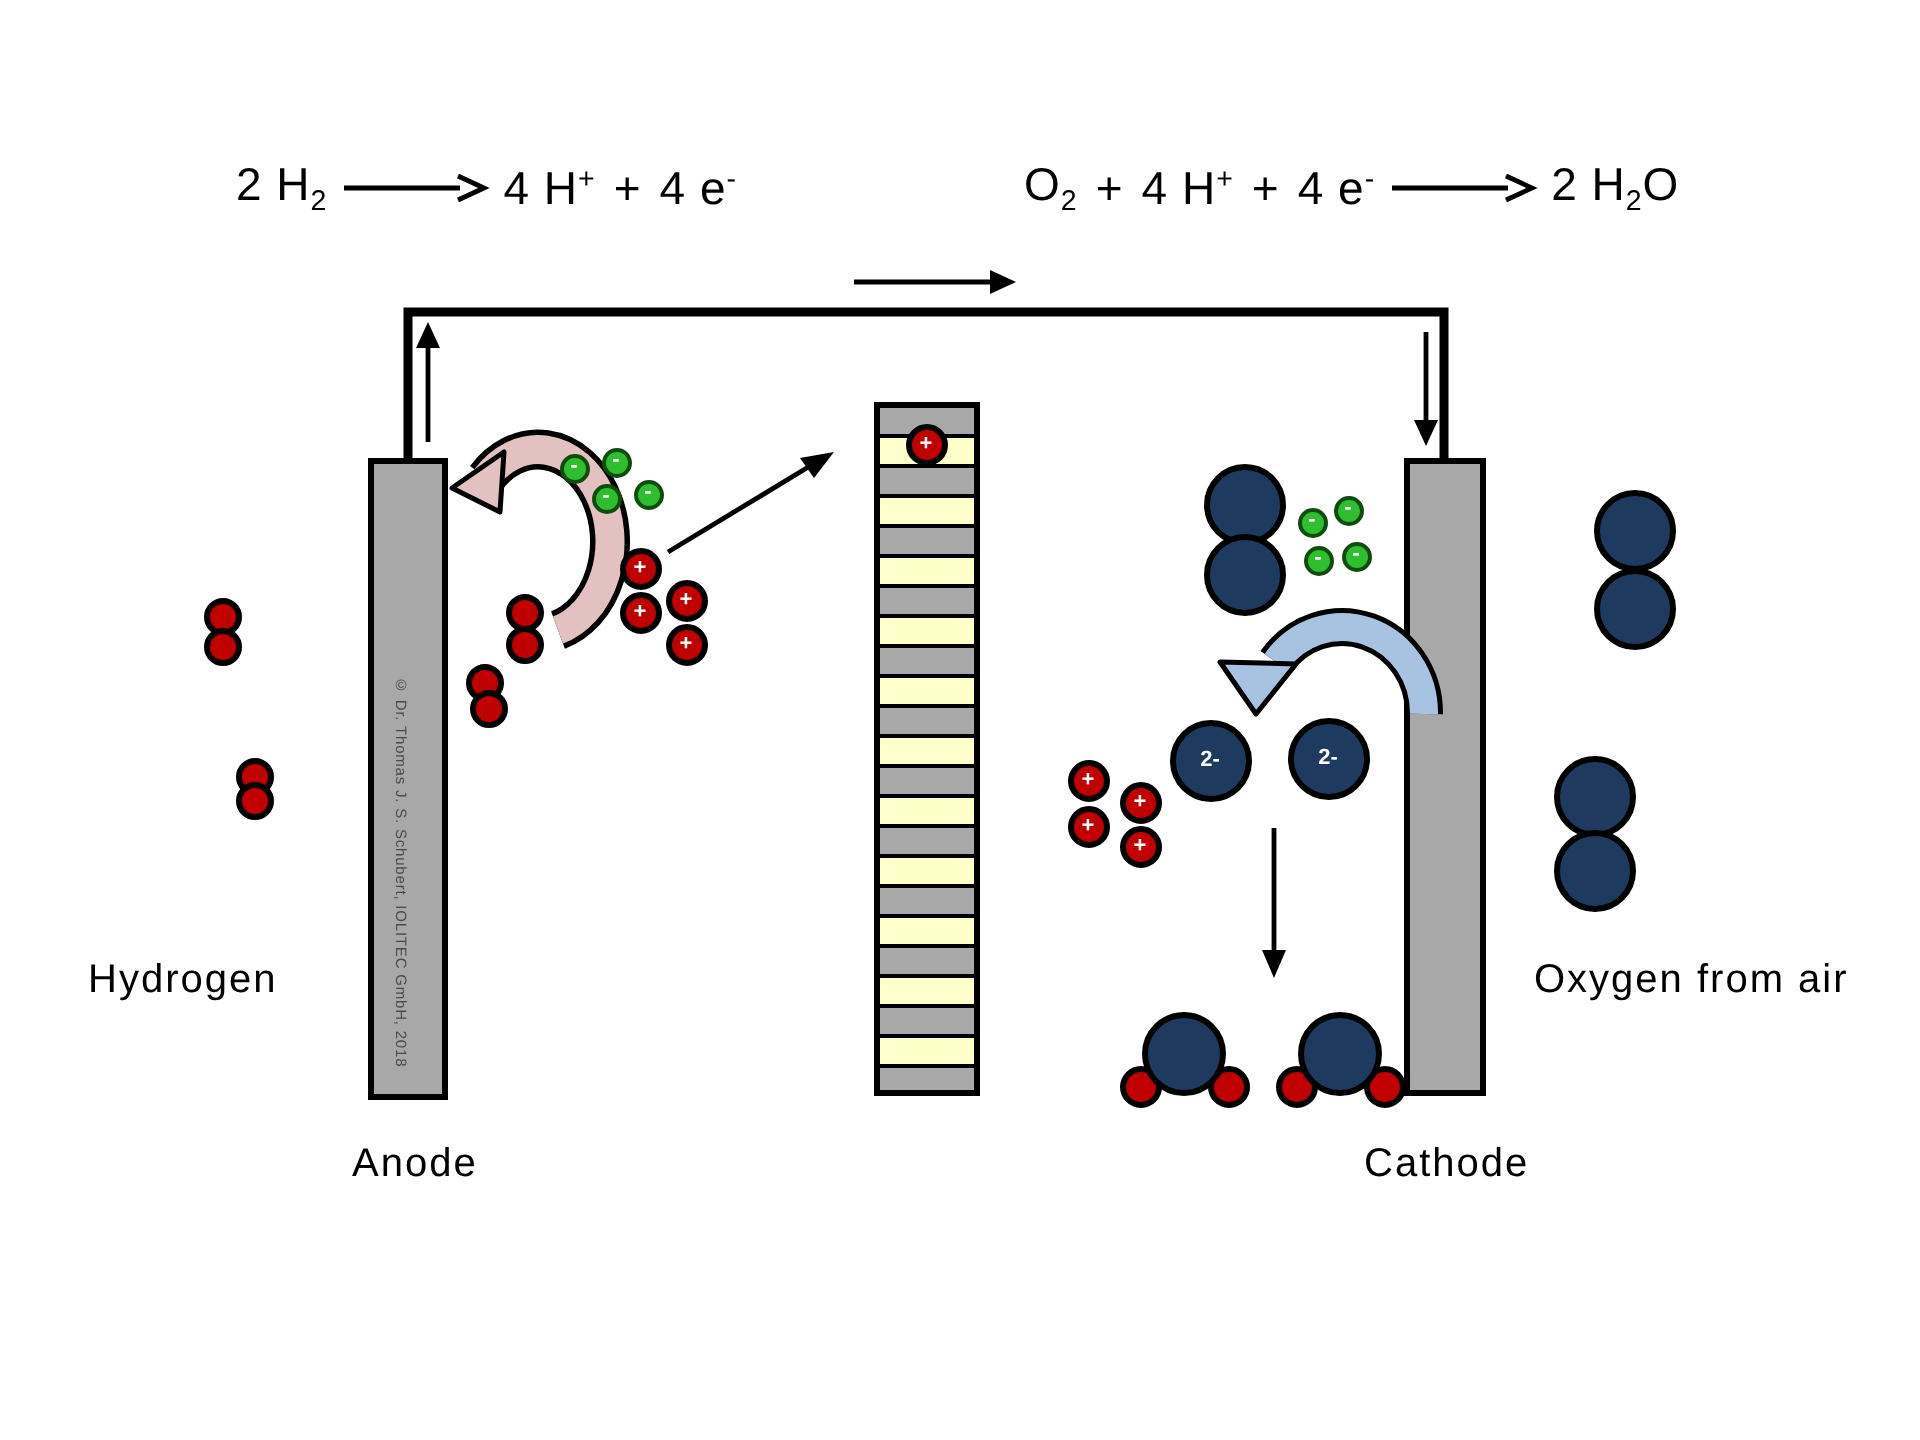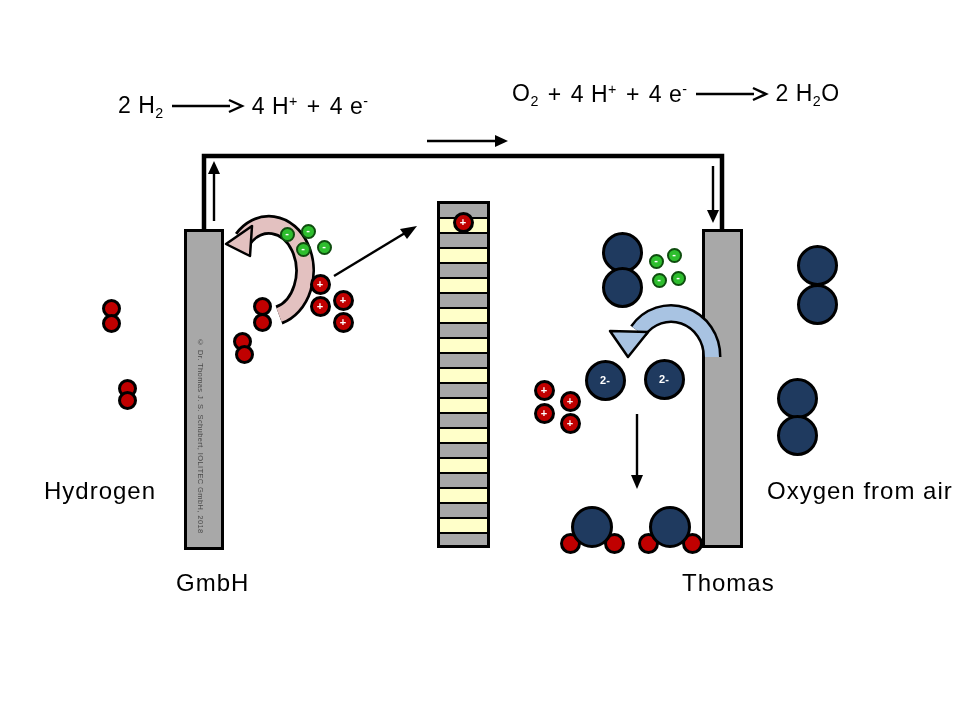--- a/index.html
+++ b/index.html
@@ -5,21 +5,21 @@
   html,body{margin:0;padding:0;background:#fff;}
   #stage{
     position:relative;width:960px;height:720px;background:#fff;overflow:hidden;
     font-family:"Liberation Sans",sans-serif;color:#000;
   }
   
   .equation{
     position:absolute;display:flex;align-items:center;height:32px;
     font-size:23px;letter-spacing:.5px;white-space:pre;
   }
-  #eq-anode{left:118px;top:90px;}
+  #eq-anode{left:118px;top:78px;}
   #eq-cathode{left:512px;top:78px;}
   .equation sub{font-size:62%;vertical-align:-5px;}
   .equation sup{font-size:62%;vertical-align:8px;}
   .plus{margin:0 9px;}
   .rxn-arrow{margin:0 7px;flex:0 0 auto;}
   .rxn-arrow line,.rxn-arrow path{stroke:#000;stroke-width:2.4;fill:none;}
   
   .electrode{
     position:absolute;background:var(--gray,#A8A8A8);
     border:3px solid #000;box-sizing:border-box;
@@ -34,21 +34,21 @@
       #000 13px,#000 15px,
       var(--yellow,#FFFFC9) 15px,var(--yellow,#FFFFC9) 28px,
       #000 28px,#000 30px);
   }
   #copyright{
     position:absolute;left:196px;top:338px;height:212px;
     writing-mode:vertical-rl;font-size:7.5px;color:#4a4a4a;
     white-space:nowrap;letter-spacing:.4px;
   }
   
-  .diagram-label{position:absolute;font-size:24px;letter-spacing:1px;white-space:pre;line-height:25px;}
+  .diagram-label{position:absolute;font-size:20px;letter-spacing:1px;white-space:pre;line-height:25px;}
   #label-hydrogen{left:44px;top:478px;}
   #label-oxygen{left:767px;top:478px;}
   #label-anode{left:176px;top:570px;}
   #label-membrane{left:366px;top:569px;}
   #label-cathode{left:682px;top:570px;}
   
   #wires{position:absolute;left:0;top:0;pointer-events:none;}
   
   #particle-layer{position:absolute;left:0;top:0;width:960px;height:720px;pointer-events:none;}
   .particle{
@@ -177,18 +177,18 @@
       <div class="particle water-hydrogen" style="height: 21px; width: 21px; left: 559.5px; top: 532.5px;"></div>
       <div class="particle water-hydrogen" style="height: 21px; width: 21px; left: 603.5px; top: 532.5px;"></div>
       <div class="particle water-hydrogen" style="height: 21px; width: 21px; left: 637.5px; top: 532.5px;"></div>
       <div class="particle water-hydrogen" style="height: 21px; width: 21px; left: 681.5px; top: 532.5px;"></div>
       <div class="particle water-oxygen" style="height: 42px; width: 42px; left: 571px; top: 506px;"></div>
       <div class="particle water-oxygen" style="height: 42px; width: 42px; left: 649px; top: 506px;"></div>
     </div>
 
   <div class="diagram-label" id="label-hydrogen">Hydrogen</div>
   <div class="diagram-label" id="label-oxygen">Oxygen from air</div>
-  <div class="diagram-label" id="label-anode">GmbH</div>
+  <div class="diagram-label" id="label-anode">Anode</div>
   <div class="diagram-label" id="label-membrane">
   </div>
-  <div class="diagram-label" id="label-cathode">Thomas</div>
+  <div class="diagram-label" id="label-cathode">Cathode</div>
 
 </div>
 
 </body></html>

